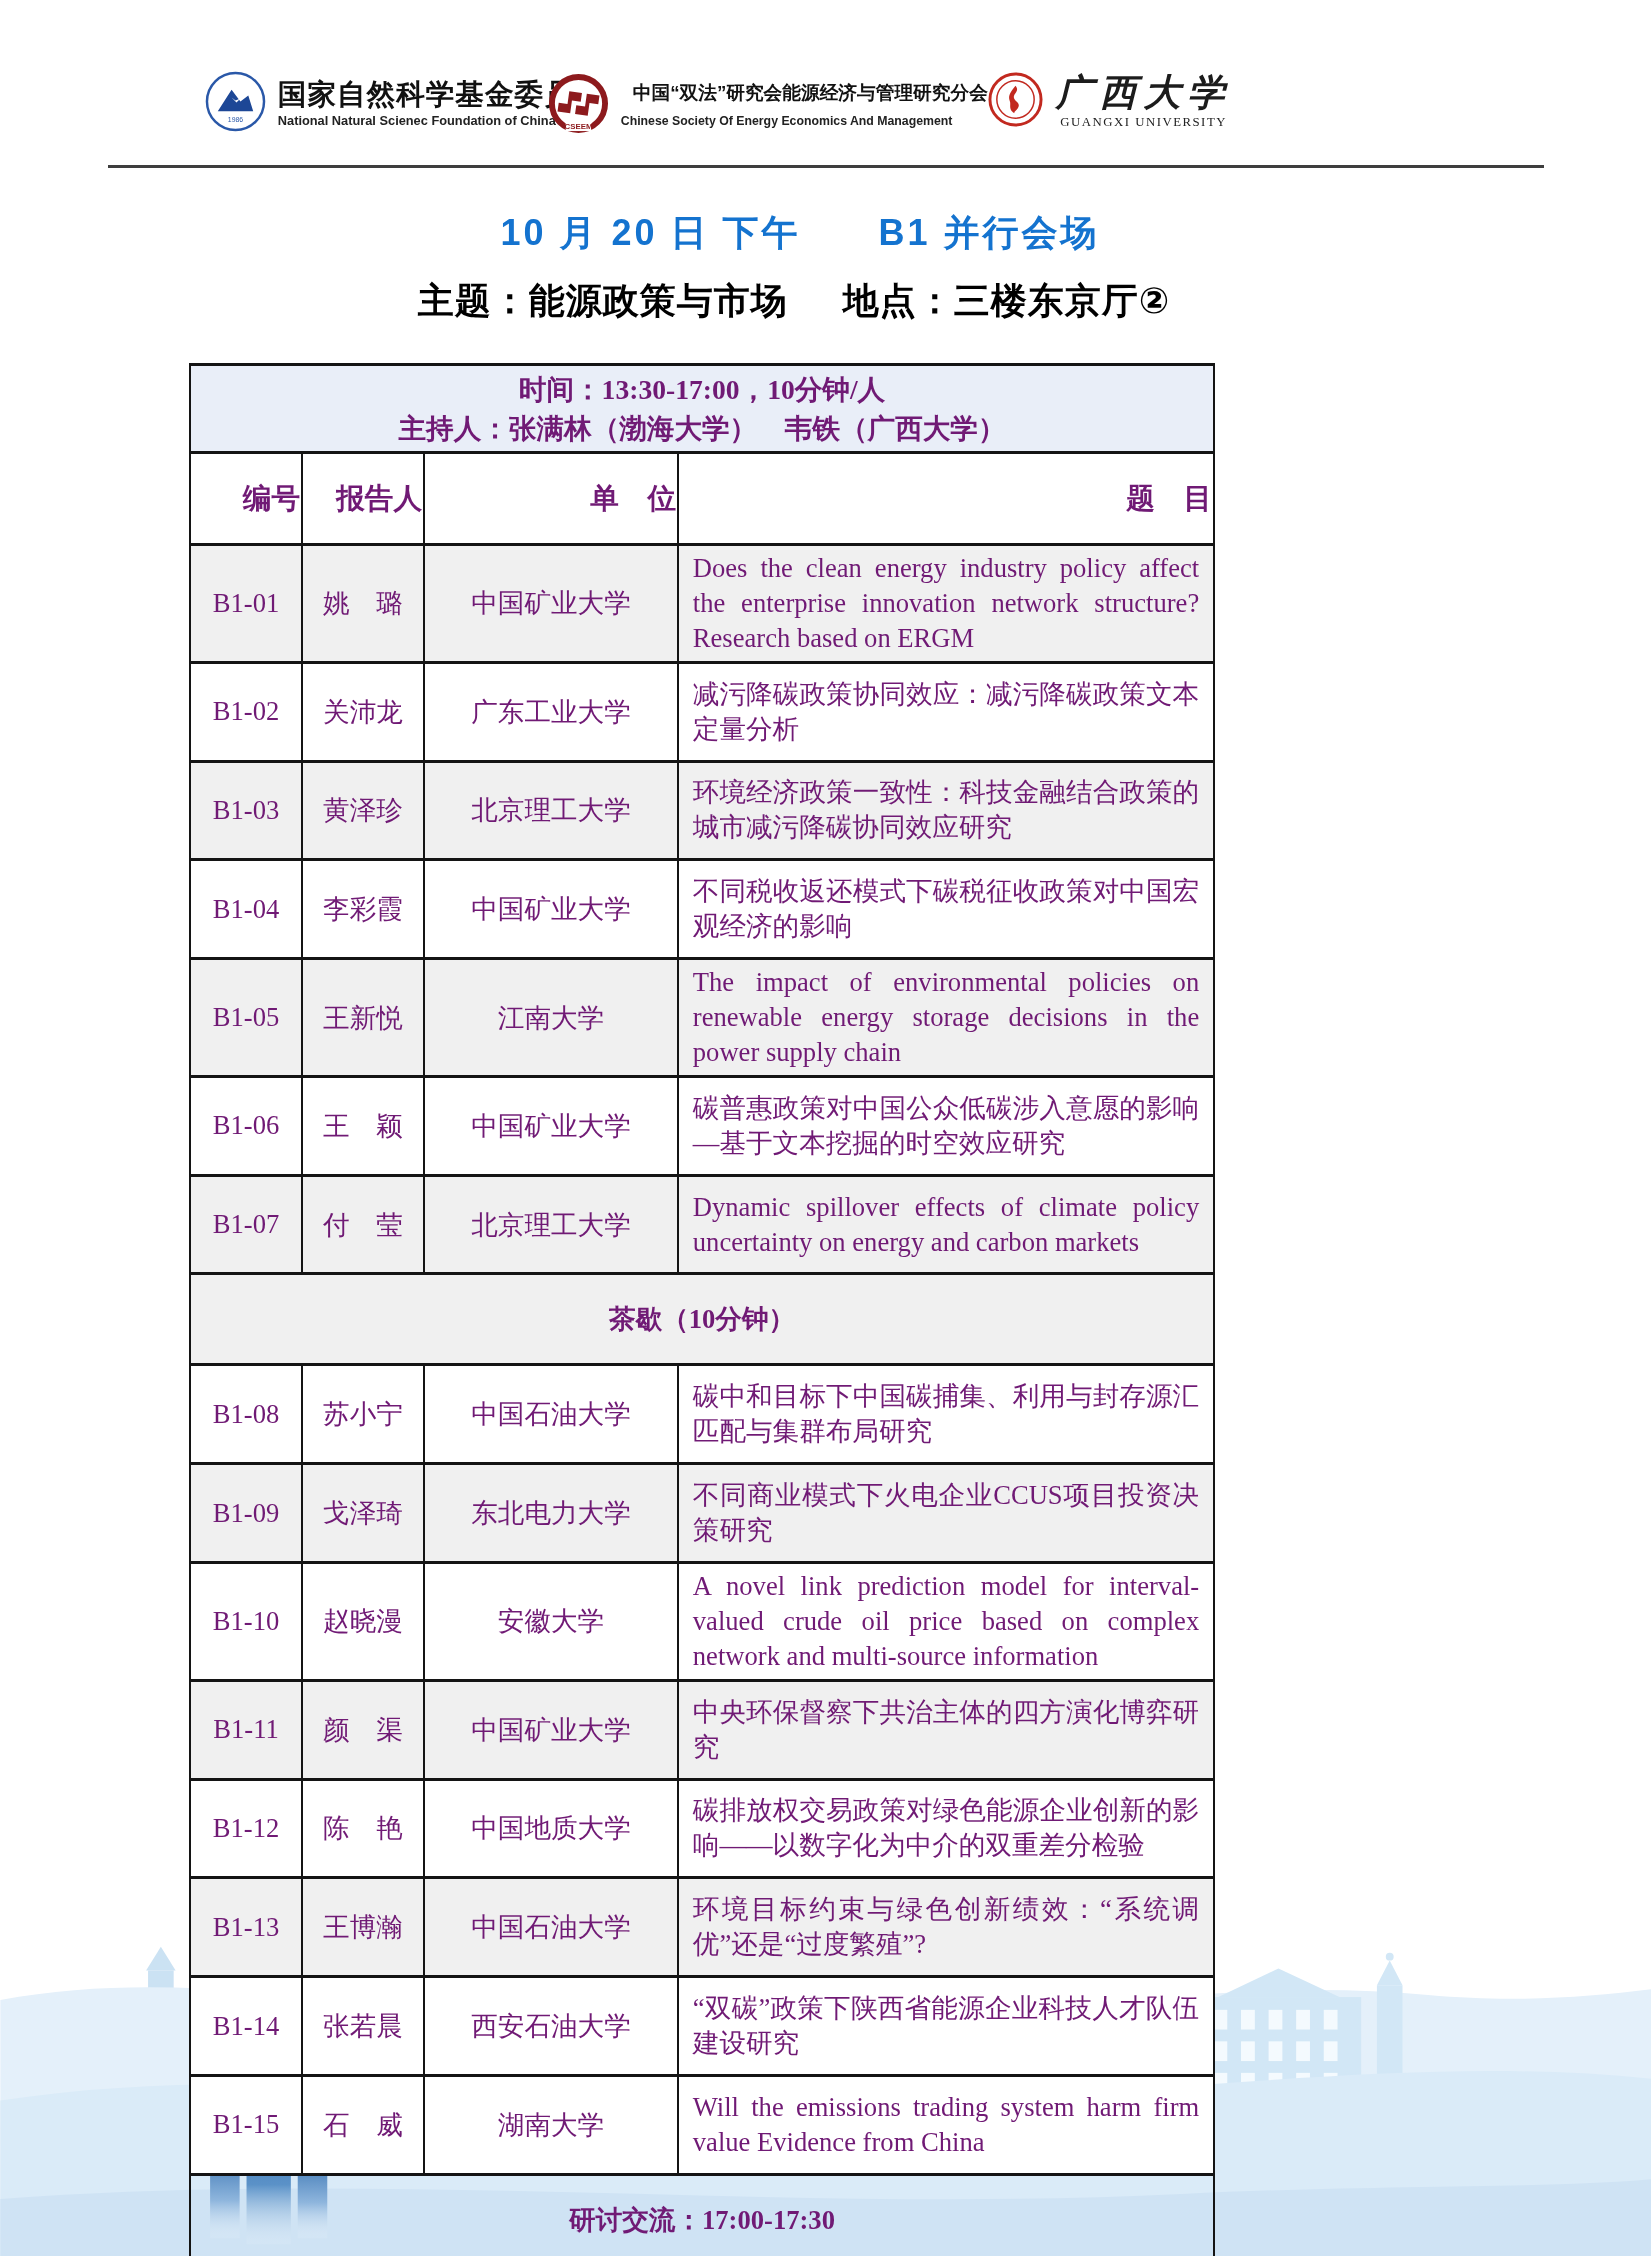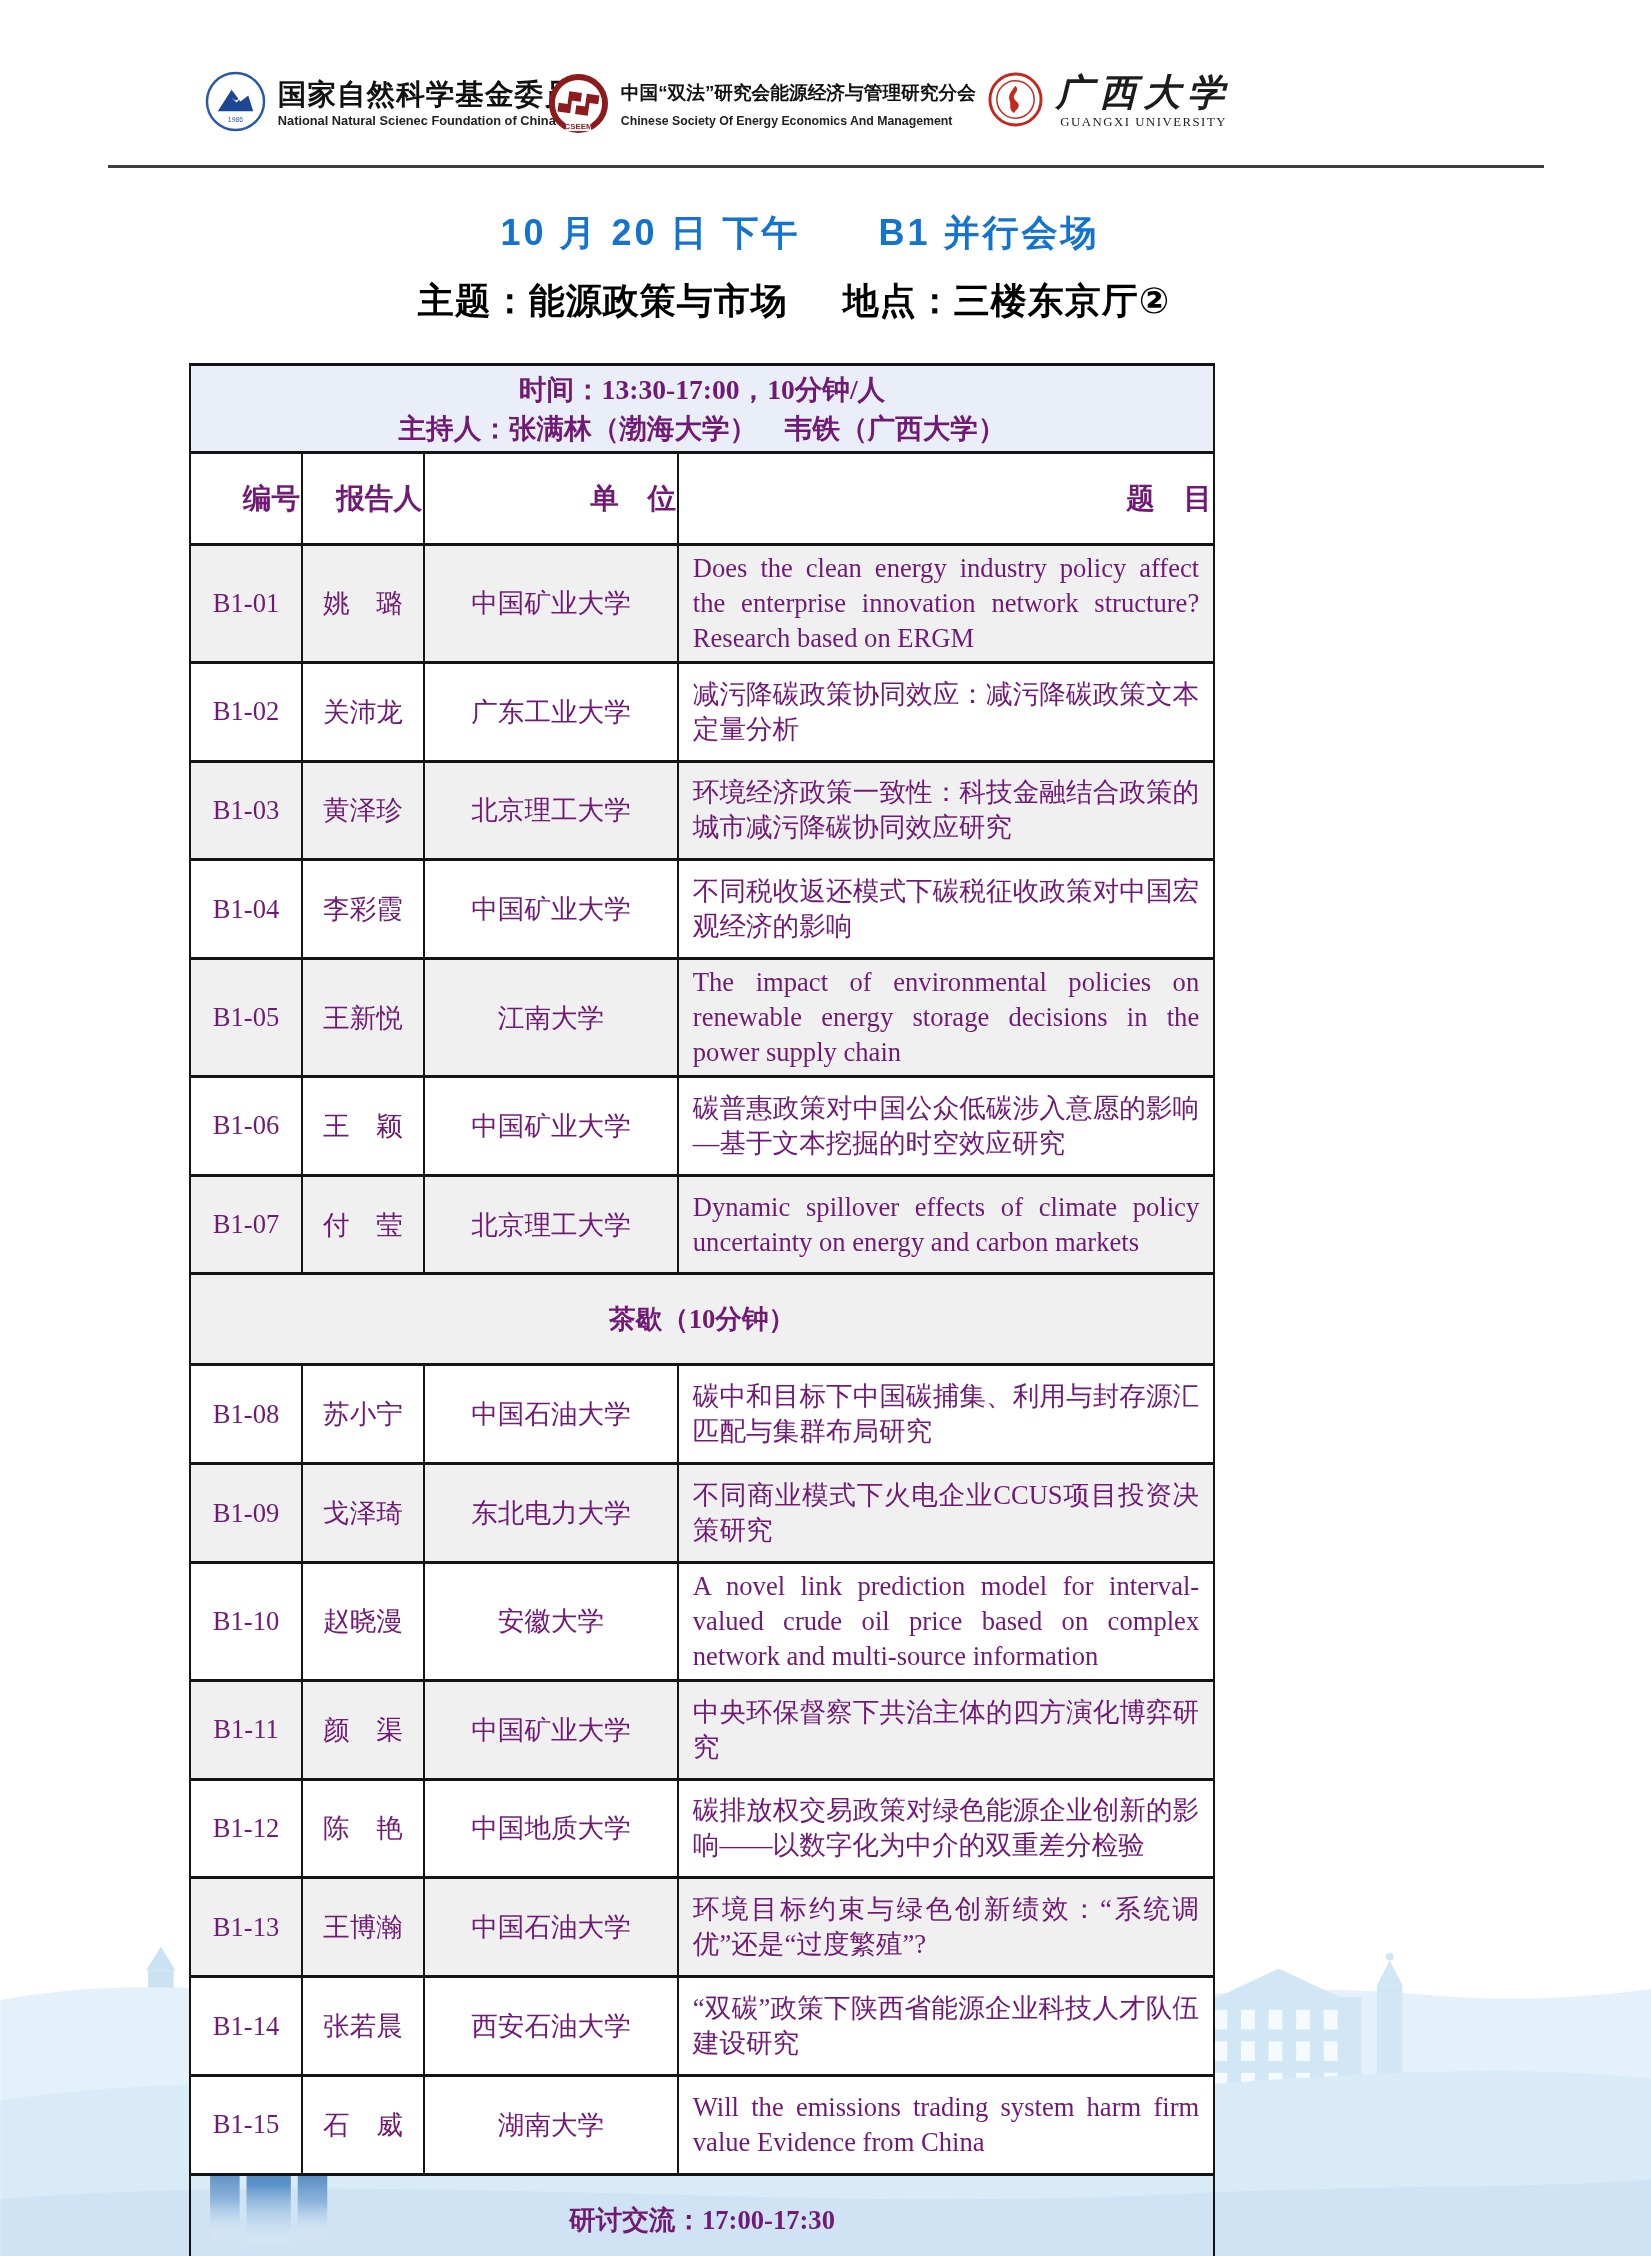--- a/index.html
+++ b/index.html
@@ -10,21 +10,21 @@
   }
   
   .logo-row { position:absolute; top:69px; left:0; width:100%; height:85px; z-index:3; }
   .logo-group { position:absolute; display:flex; align-items:center; gap:11.8px; }
   .lg-1 { left:205px; top:2px; }
   .lg-2 { left:548px; top:3.9px; }
   .lg-3 { left:987px; top:2px; }
   .logo-text { display:flex; flex-direction:column; justify-content:center; }
   .cn-big { font-size:28.6px; font-weight:700; color:#111; letter-spacing:1px; line-height:33px; }
   .en-small { font-size:12.8px; font-weight:700; color:#222; line-height:15.8px; margin-top:2px; }
-  .cn-mid { font-size:18.7px; font-weight:700; color:#111; line-height:23.6px; }
+  .cn-mid { font-size:18.7px; font-weight:700; color:#111; line-height:23.6px;margin-left:12px; }
   .en-mid { font-size:12.3px; font-weight:700; color:#222; line-height:15.8px; margin-top:10px; }
   .gxu-cal { font-family:"Liberation Serif","DejaVu Serif",serif; font-style:italic; font-weight:700;
              font-size:37px; color:#1c1c1c; letter-spacing:6.9px; line-height:39px; }
   .gxu-en  { font-family:"Liberation Serif","DejaVu Serif",serif; font-size:12.8px; color:#222;
              letter-spacing:1.5px; margin-top:3px; }
   .divider { position:absolute; top:165px; left:108px; width:1436px; height:3px; background:#3e3e3e; z-index:3; }
   
   .session-title {
     position:absolute; top:209px; left:187px; width:1226px; text-align:center;
     font-size:36px; font-weight:700; letter-spacing:3px; z-index:3;

